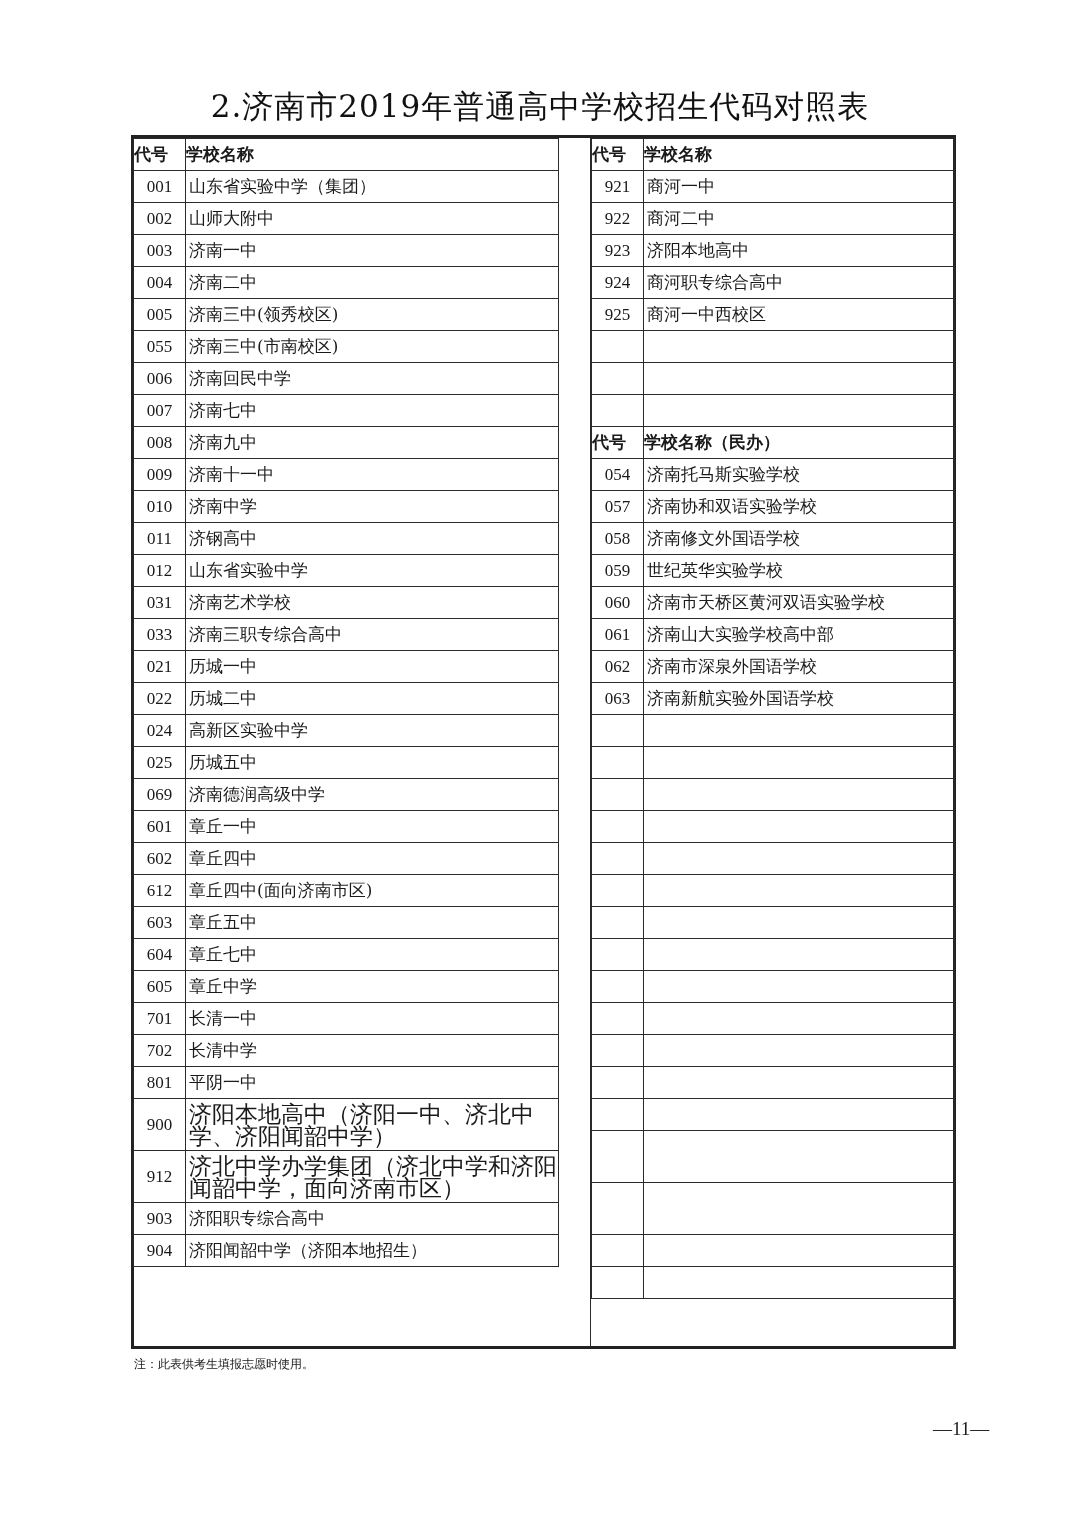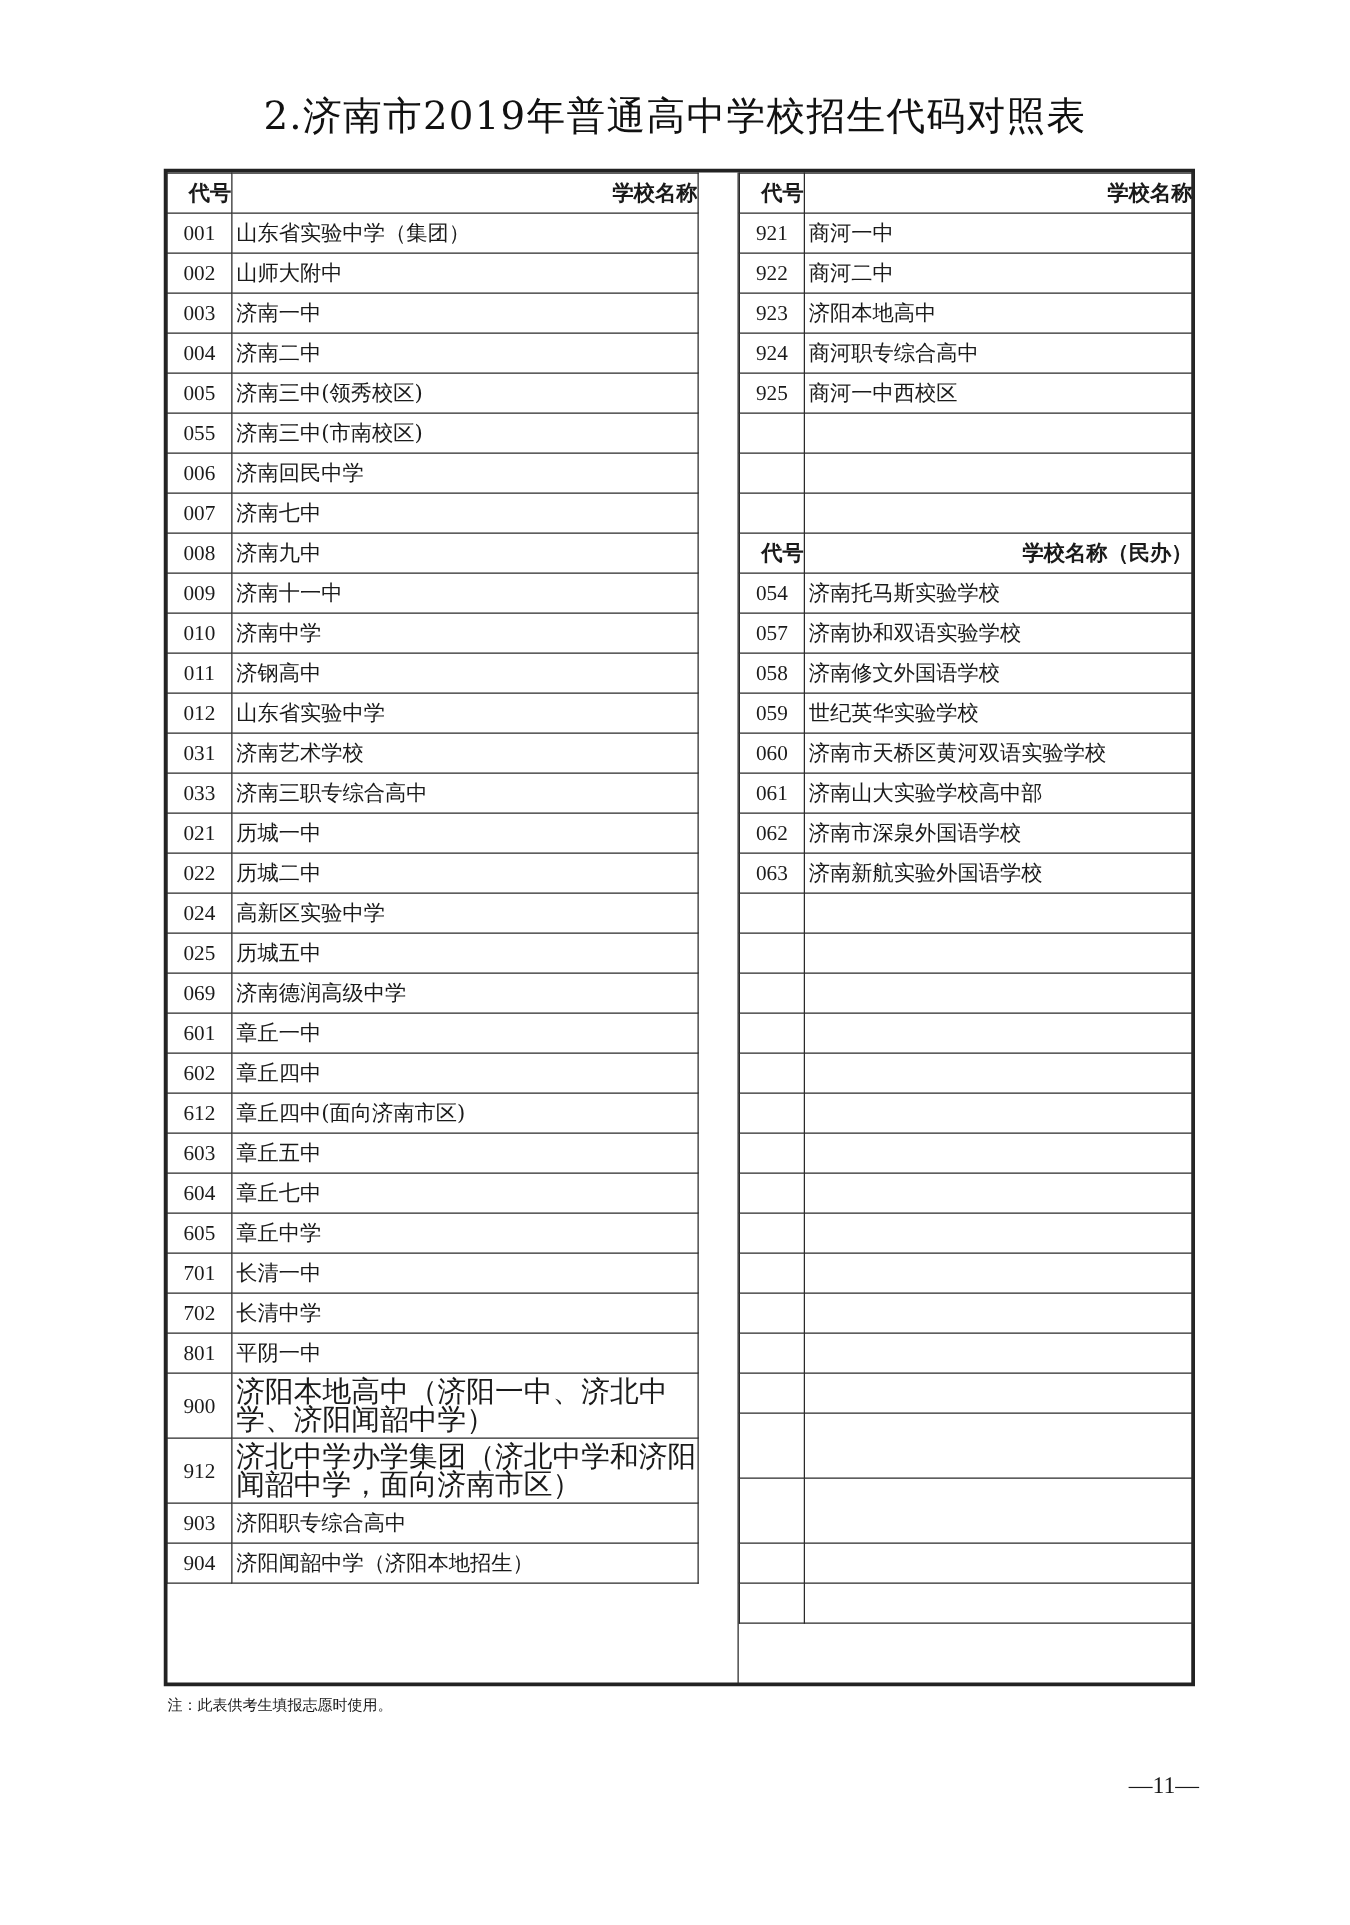--- a/index.html
+++ b/index.html
@@ -1,34 +1,34 @@
 <!DOCTYPE html>
 <html><head>
 <meta charset="utf-8">
 <style>
   html, body { margin:0; padding:0; background:#ffffff; }
   body { width:1080px; height:1540px; position:relative; overflow:hidden;
          font-family:"DejaVu Serif","Liberation Serif",serif; color:#1a1a1a; }
-  .title { position:absolute; left:0; width:1080px; top:72px; text-align:center;
+  .title { position:absolute; left:0; width:1080px; top:86px; text-align:center;
            font-size:31px; letter-spacing:1px; color:#111; }
   .frame { position:absolute; left:131px; top:135px; width:825px; height:1214px;
            border:3px solid #222; box-sizing:border-box; }
   table.t { position:absolute; border-collapse:collapse; table-layout:fixed; }
   table.t td { border:1.5px solid #2a2a2a; padding:0; font-size:17px; height:31px;
                vertical-align:middle; overflow:hidden; white-space:nowrap; }
   table.t td.code { text-align:center; font-family:"Liberation Serif","DejaVu Serif",serif; font-size:17px; }
   table.t td.name { text-align:left; padding-left:3px; }
-  table.t td.hdr { text-align:right; font-weight:bold; font-size:17px; }
+  table.t td.hdr { text-align:left; font-weight:bold; font-size:17px; }
   table.t tr.tall td { height:51px; }
   table.t td.wrap { white-space:normal; line-height:22px; font-size:23px; }
   .left-t { left:133px; top:138px; width:425px; }
   .right-t { left:591px; top:138px; width:363px; }
   .gapline { position:absolute; top:138px; width:0; height:1209px; border-left:1.5px solid #2a2a2a; }
   .note { position:absolute; left:134px; top:1356px; font-size:12px; }
-  .pageno { position:absolute; left:903px; top:1418px; font-size:19px; font-family:"Liberation Serif",serif; }
+  .pageno { position:absolute; left:933px; top:1418px; font-size:19px; font-family:"Liberation Serif",serif; }
 </style>
 </head>
 <body>
 
 <div class="title">2.济南市2019年普通高中学校招生代码对照表</div>
 
 <div class="frame"></div>
 
 <table class="t left-t">
   <colgroup>

